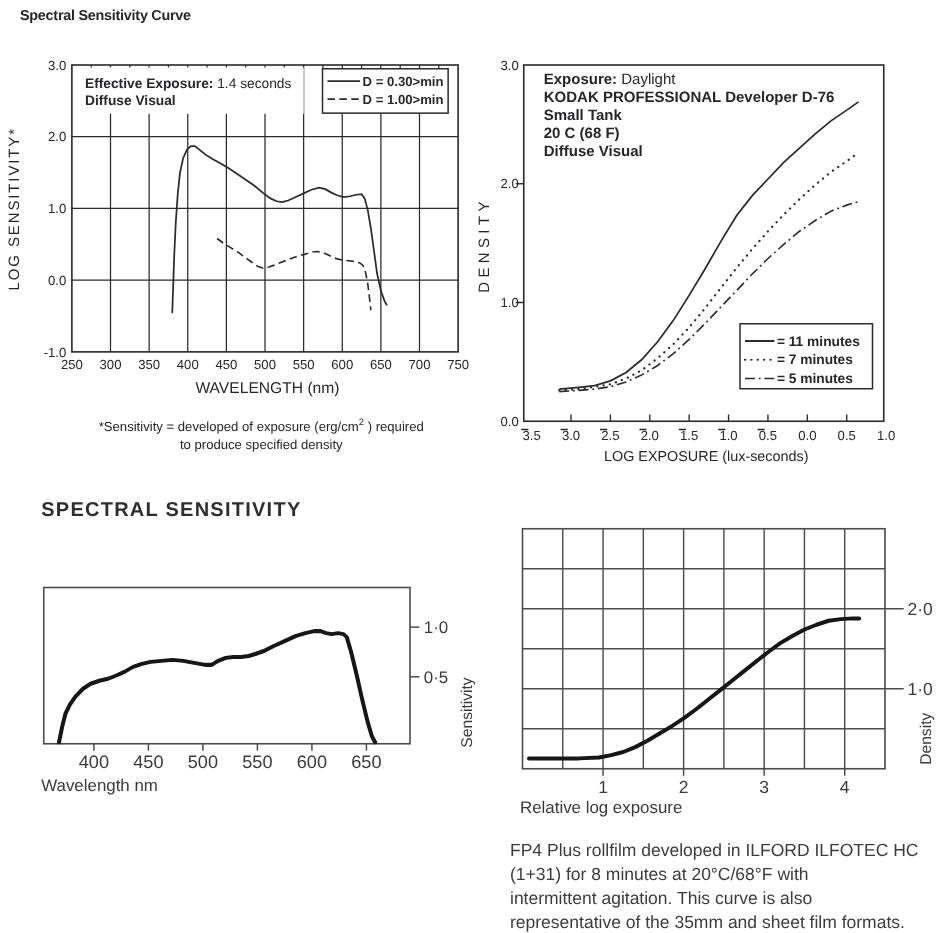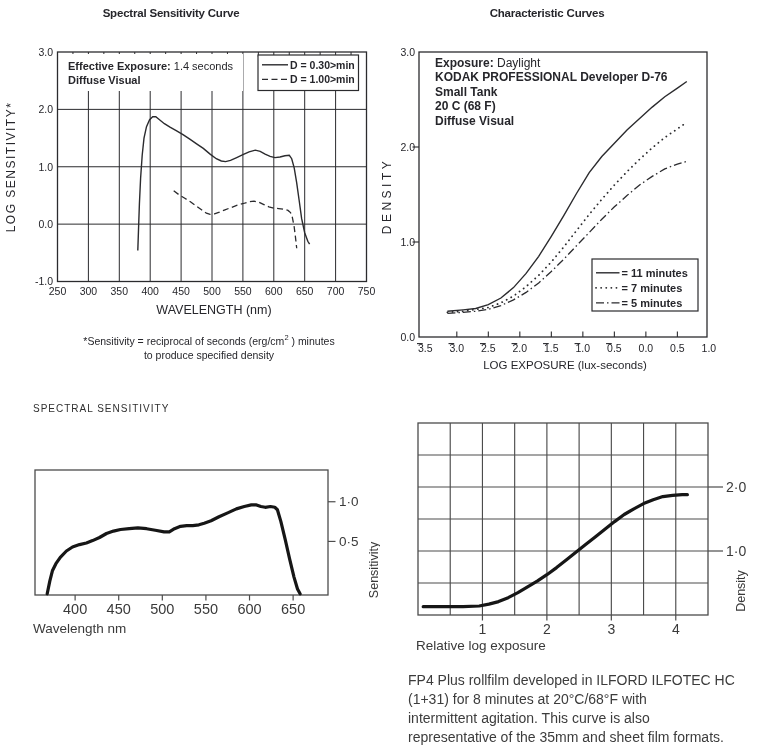--- a/index.html
+++ b/index.html
@@ -1,35 +1,34 @@
 <!DOCTYPE html>
 <html><head>
 <meta charset="utf-8">
 <style>
   html,body{margin:0;padding:0;background:#fff;}
   .canvas{position:relative;width:759px;height:746px;background:#ffffff;overflow:hidden;
           font-family:"Liberation Sans",sans-serif;}
   .ov{position:absolute;}
-  .kodak-title{font-weight:bold;font-size:11.5px;letter-spacing:-0.2px;color:#26262b;text-align:center;}
+  .kodak-title{font-weight:bold;font-size:11.5px;letter-spacing:-0.2px;color:#26262b;padding-left:16px;}
   .footnote{font-size:10.5px;color:#26262b;text-align:center;line-height:14px;}
   .footnote sup{font-size:7.5px;}
-  .ilford-header{font-weight:400;font-size:10px;line-height:19.5px;color:#2f2f2f;letter-spacing:1px;white-space:nowrap;}
+  .ilford-header{font-weight:700;font-size:16px;line-height:19.5px;color:#2f2f2f;letter-spacing:1px;white-space:nowrap;}
   .ilford-header.wide{letter-spacing:2.6px;}
   .ilford-caption{font-size:14px;line-height:19px;color:#3c3c3c;}
   .ilford-caption div{white-space:nowrap;}
   svg text{font-family:"Liberation Sans",sans-serif;}
 </style>
 </head>
 <body>
 
 <div class="canvas">
 
   <div class="ov kodak-title" style="left:0;top:7px;width:342px">Spectral Sensitivity Curve</div>
 
-  <div class="ov kodak-title" style="left:379px;top:7px;width:336px">Characteristic Curves</div>
 
   <svg id="svg-tl" class="ov" style="left:0;top:0" width="380" height="373">
       <line x1="88.4" y1="52" x2="88.4" y2="281.5" stroke="#2b2b2e" stroke-width="1"></line>
       <line x1="119.3" y1="52" x2="119.3" y2="281.5" stroke="#2b2b2e" stroke-width="1"></line>
       <line x1="150.2" y1="52" x2="150.2" y2="281.5" stroke="#2b2b2e" stroke-width="1"></line>
       <line x1="181.1" y1="52" x2="181.1" y2="281.5" stroke="#2b2b2e" stroke-width="1"></line>
       <line x1="212" y1="52" x2="212" y2="281.5" stroke="#2b2b2e" stroke-width="1"></line>
       <line x1="242.9" y1="52" x2="242.9" y2="281.5" stroke="#2b2b2e" stroke-width="1"></line>
       <line x1="273.8" y1="52" x2="273.8" y2="281.5" stroke="#2b2b2e" stroke-width="1"></line>
       <line x1="304.7" y1="52" x2="304.7" y2="281.5" stroke="#2b2b2e" stroke-width="1"></line>
@@ -124,21 +123,21 @@
       <rect x="213" y="259" width="106" height="52" fill="#fff" stroke="#2b2b2e" stroke-width="1.2"></rect>
       <line x1="217" y1="272.8" x2="240.5" y2="272.8" stroke="#2b2b2e" stroke-width="1.4"></line>
       <text x="242.5" y="276.5" font-size="11" fill="#26262b" text-anchor="start" font-weight="bold">= 11 minutes</text>
       <line x1="217" y1="287.8" x2="240.5" y2="287.8" stroke="#2b2b2e" stroke-width="1.8" stroke-dasharray="0.1 5" stroke-linecap="round"></line>
       <text x="242.5" y="291.5" font-size="11" fill="#26262b" text-anchor="start" font-weight="bold">= 7 minutes</text>
       <line x1="217" y1="302.8" x2="240.5" y2="302.8" stroke="#2b2b2e" stroke-width="1.3" stroke-dasharray="8 3 1.5 3"></line>
       <text x="242.5" y="306.5" font-size="11" fill="#26262b" text-anchor="start" font-weight="bold">= 5 minutes</text>
     </svg>
 
   <div class="ov footnote" style="left:39px;top:331px;width:340px">
-    <span>*Sensitivity = reciprocal of seconds (erg/cm</span><sup>2</sup><span> ) minutes</span><br>
+    <span>*Sensitivity = developed of exposure (erg/cm</span><sup>2</sup><span> ) required</span><br>
     <span>to produce specified density</span>
   </div>
 
   <div class="ov ilford-header" style="left:33px;top:399px">
     <div>SPECTRAL SENSITIVITY</div>
   </div>
 
 
   <svg id="svg-bl" class="ov" style="left:0;top:373px" width="380" height="373">
       <rect x="35" y="97" width="293" height="125" fill="none" stroke="#4c4c4c" stroke-width="1.3"></rect>

